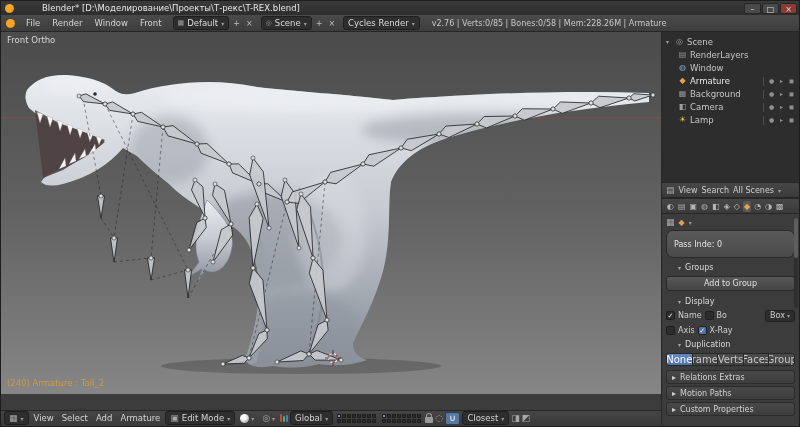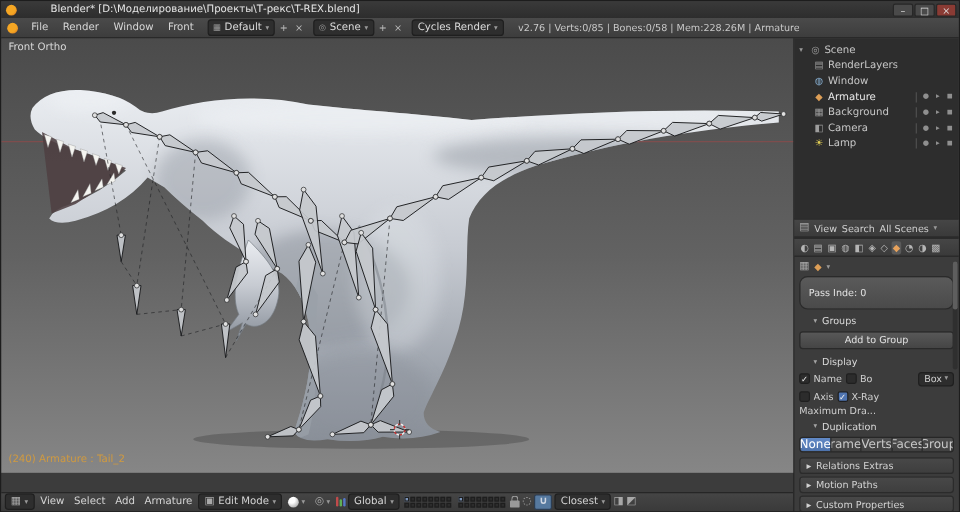--- a/index.html
+++ b/index.html
@@ -503,21 +503,20 @@
             <span>Box</span>
             <span class="arrow">▾</span>
           </span>
         </div>
         <div class="row2">
           <span class="chk"></span>
           <span class="lbl">Axis</span>
           <span class="chk on-blue">✓</span>
           <span class="lbl">X-Ray</span>
         </div>
-        <div class="lbl" style="height:11px;">Maximum Dra...</div>
 
         <div class="panel-h">
           <span class="tri">▾</span>
           <span>Duplication</span>
         </div>
         <div class="seg">
           <span class="segbtn active">None</span>
           <span class="segbtn">Frames</span>
           <span class="segbtn">Verts</span>
           <span class="segbtn">Faces</span>

